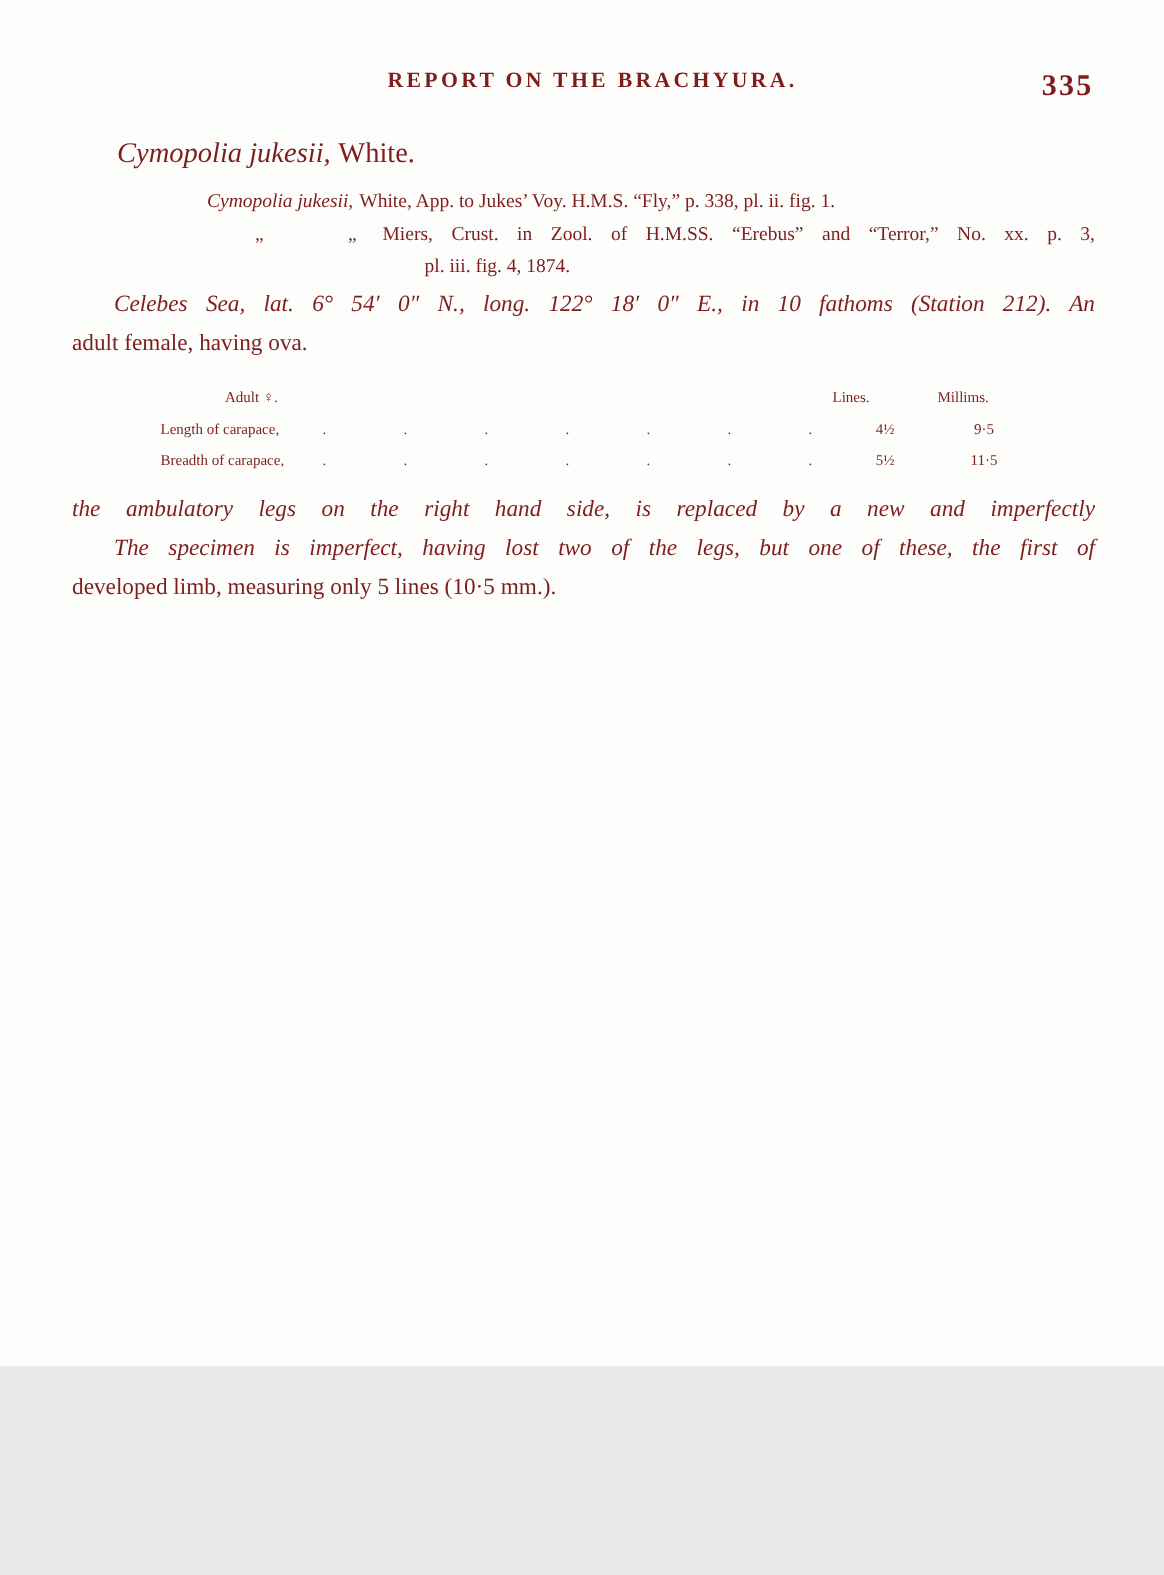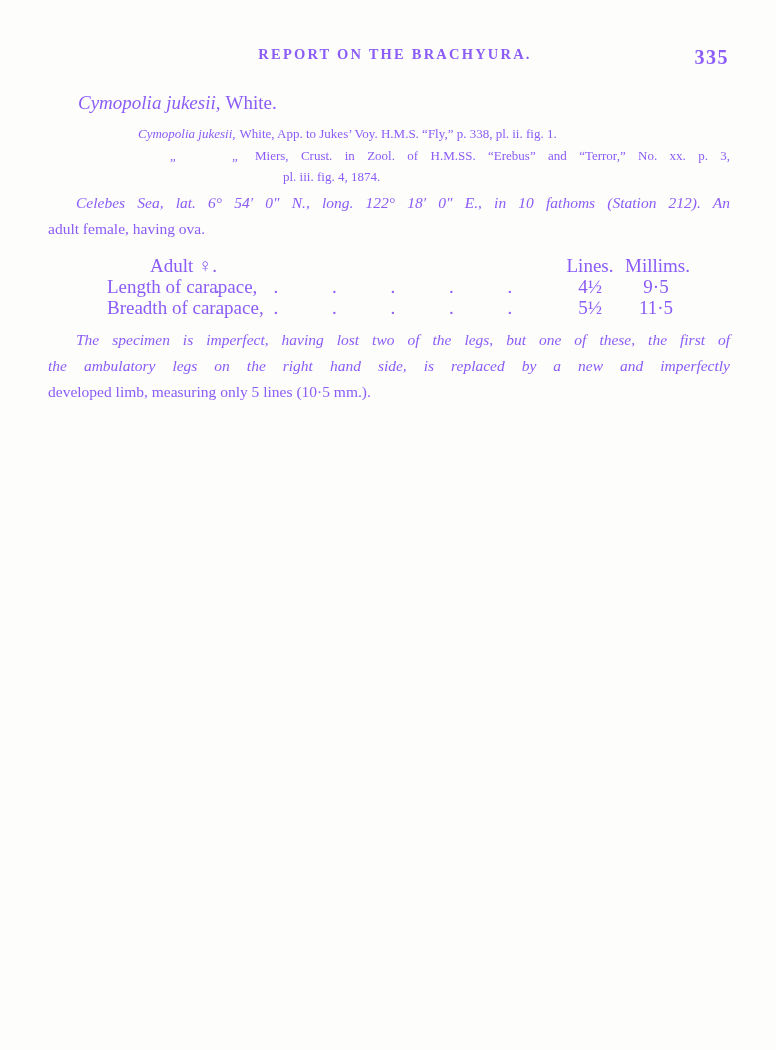--- a/index.html
+++ b/index.html
@@ -1,22 +1,22 @@
 <!DOCTYPE html>
 <html><head>
 <meta charset="utf-8">
 <style>
   html, body { margin: 0; padding: 0; background: #e8e8e8; }
   .page {
     position: relative;
     width: 776px;
-    height: 1050px;
+    height: 911px;
     margin: 0 auto;
     background: #fdfdfc;
-    color: #8b5cf6;
+    color: #7f1d1d;
     font-family: "Liberation Serif", "DejaVu Serif", serif;
     overflow: hidden;
   }
 
   
   .running-header { position: absolute; top: 46px; left: 0; width: 776px; height: 22px; }
   .header-title {
     display: block; text-align: center; text-indent: 14px;
     font-size: 14.5px; letter-spacing: 2.2px; font-weight: bold;
   }
@@ -43,26 +43,26 @@
 
   
   .para { position: absolute; left: 48px; width: 682px; font-size: 15.5px; line-height: 26px; margin: 0; }
   .para1 { top: 190px; }
   .para2 { top: 327px; }
   .pline { display: block; text-align: justify; }
   .pline.full { text-align-last: justify; font-style: italic; }
   .pline.indent { text-indent: 28px; }
 
   
-  .mtable { position: absolute; top: 255px; left: 48px; width: 639px; font-size: 19px; }
+  .mtable { position: absolute; top: 255px; left: 48px; width: 639px; font-size: 10px; }
   .mrow { display: grid; grid-template-columns: 162px 1fr 70px 62px; line-height: 21px; align-items: baseline; }
   .m-caption { padding-left: 102px; white-space: nowrap; grid-column: 1 / span 2; }
   .m-label { padding-left: 59px; white-space: nowrap; }
   .m-leader { white-space: nowrap; overflow: hidden; word-spacing: 49px; padding-left: 5px; }
-  .m-col-head { text-align: center; }
+  .m-col-head { }
   .m-num { text-align: center; }
 </style>
 </head>
 <body>
 
 <div class="page">
 
   <div class="running-header">
     <span class="header-title">REPORT ON THE BRACHYURA.</span>
     <span class="page-number">335</span>
@@ -103,18 +103,18 @@
     </div>
     <div class="mrow">
       <span class="m-label">Breadth of carapace,</span>
       <span class="m-leader">. . . . . . .</span>
       <span class="m-num">5½</span>
       <span class="m-num">11·5</span>
     </div>
   </div>
 
   <p class="para para2">
+    <span class="pline full">the ambulatory legs on the right hand side, is replaced by a new and imperfectly</span>
     <span class="pline full indent">The specimen is imperfect, having lost two of the legs, but one of these, the first of</span>
-    <span class="pline full">the ambulatory legs on the right hand side, is replaced by a new and imperfectly</span>
     <span class="pline">developed limb, measuring only 5 lines (10·5 mm.).</span>
   </p>
 
 </div>
 
 </body></html>

